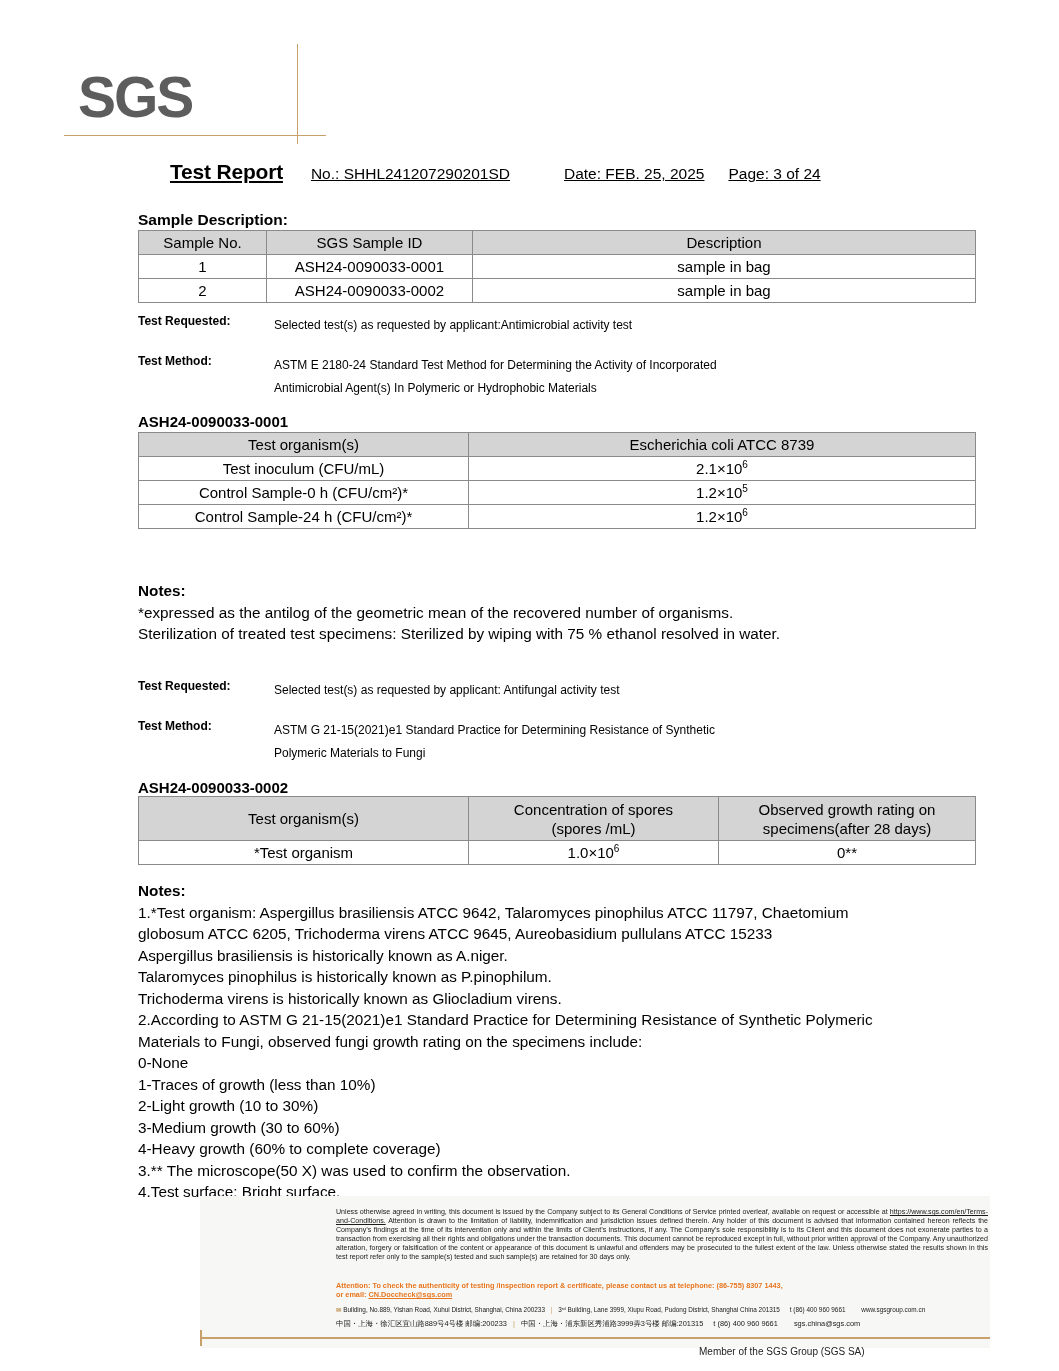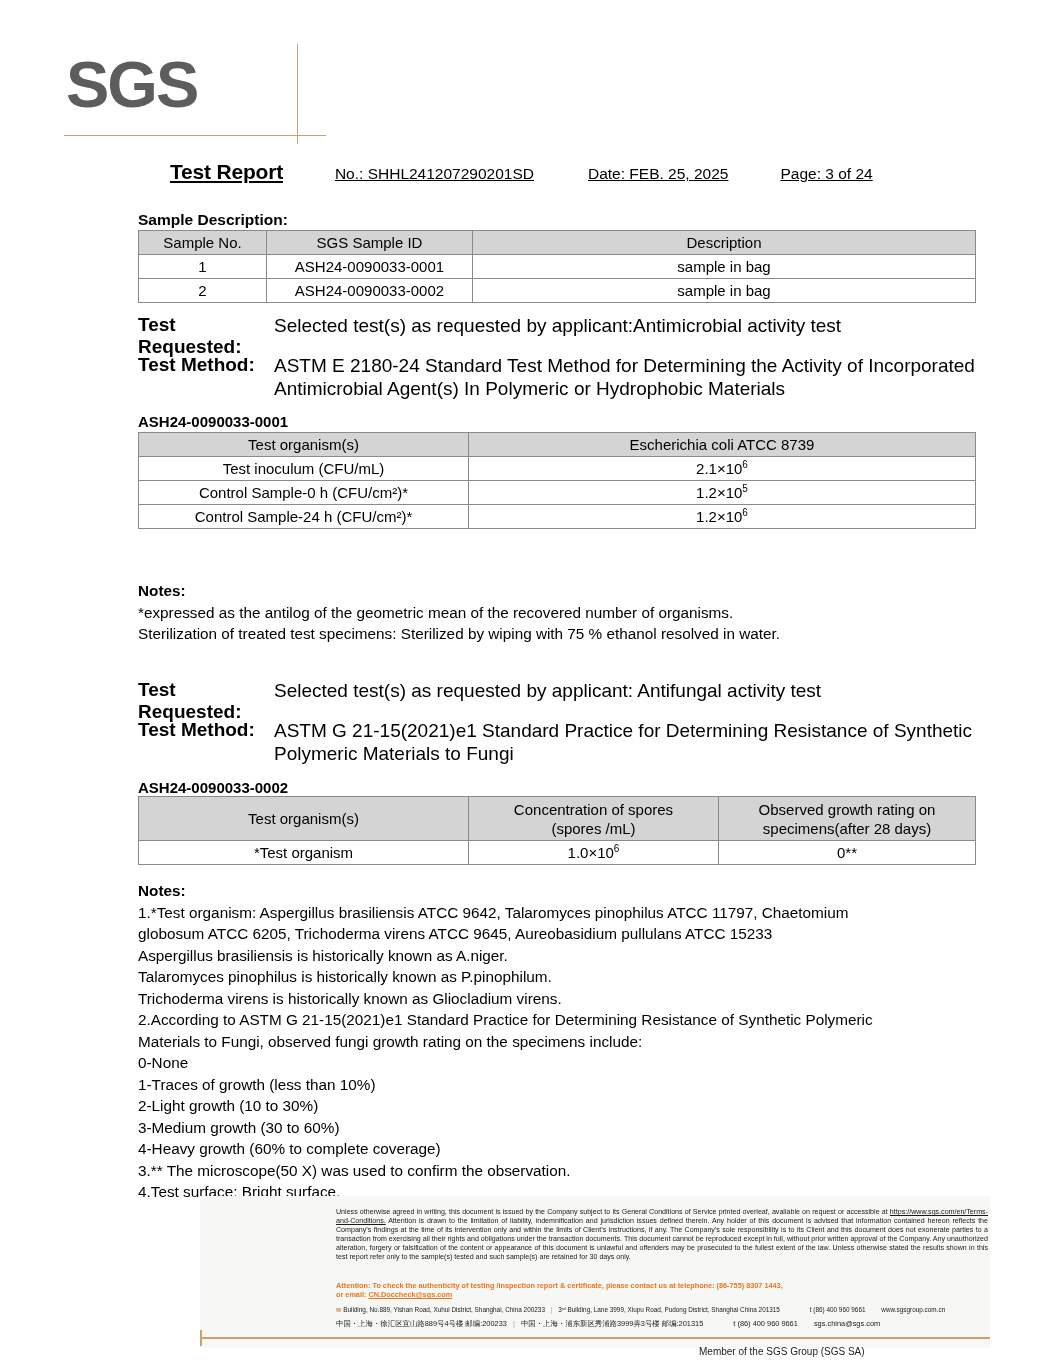--- a/index.html
+++ b/index.html
@@ -20,25 +20,25 @@
   .logo-block {
     position: absolute;
     left: 66px;
     top: 44px;
     width: 240px;
     height: 100px;
   }
   .logo-text {
     font-family: "Liberation Sans", sans-serif;
     font-weight: bold;
-    font-size: 65px;
+    font-size: 57px;
     line-height: 82px;
     letter-spacing: -2px;
     color: #5d5d5d;
-    margin: 0;
+    margin: 12px;
     padding: 0;
   }
   .logo-vline {
     position: absolute;
     left: 231px;
     top: 0px;
     width: 1px;
     height: 100px;
     background: #c8a06a;
   }
@@ -59,23 +59,23 @@
     height: 28px;
     display: flex;
     align-items: baseline;
     text-decoration: underline;
   }
   .report-title {
     font-size: 21px;
     font-weight: bold;
     letter-spacing: -0.2px;
   }
-  .hdr-no { font-size: 15.5px; margin-left: 52px; }
+  .hdr-no { font-size: 15.5px; margin-left: 28px; }
   .hdr-date { font-size: 15.5px; margin-left: 54px; }
-  .hdr-page { font-size: 15.5px; margin-left: 52px; }
+  .hdr-page { font-size: 15.5px; margin-left: 24px; }
   .sample-desc-label { position: absolute; left: 138px; top: 211px; font-size: 15.5px; font-weight: bold; }
 
   
   table.rpt {
     border-collapse: collapse;
     width: 100%;
     font-size: 15px;
   }
   table.rpt td, table.rpt th {
     border: 1px solid #8a8a8a;
@@ -85,21 +85,21 @@
     line-height: 19px;
     background: #ffffff;
   }
   table.rpt thead td, table.rpt thead th { background: #d4d4d4; }
 
   #sample-table-wrap { position: absolute; left: 138px; top: 230px; width: 838px; }
   #sample-table col.c1 { width: 128px; }
   #sample-table col.c2 { width: 206px; }
 
   
-  .tr-block { position: absolute; left: 138px; display: flex; font-size: 19px; }
+  .tr-block { position: absolute; left: 138px; display: flex; font-size: 12px; }
   .tr-key { font-weight: bold; width: 136px; flex: 0 0 136px; }
   .tr-val { flex: 1; line-height: 23px; }
   #tr-1 { top: 314px; width: 840px; }
   #tm-1 { top: 354px; width: 840px; }
   #tr-2 { top: 679px; width: 840px; }
   #tm-2 { top: 719px; width: 840px; }
 
   .sample-id-head { position: absolute; left: 138px; font-size: 15px; font-weight: bold; }
   #sid-1 { top: 413px; }
   #sid-2 { top: 779px; }
@@ -164,21 +164,21 @@
     left: 336px;
     width: 652px;
     font-size: 6.4px;
     line-height: 11px;
     color: #1a1a1a;
     white-space: nowrap;
   }
   #addr-en { top: 108px; }
   #addr-cn { top: 122px; font-size: 7.4px; }
   .addr-sep { color: #c8a06a; margin: 0 4px; }
-  .addr-tel { margin-left: 28px; }
+  .addr-tel { margin-left: 8px; }
   .addr-web { margin-left: 14px; }
   .bldg-ico { color: #c8a06a; font-weight: bold; }
 
   .footer-rule {
     position: absolute;
     left: 200px;
     top: 1337px;
     width: 790px;
     height: 1.5px;
     background: #c8a06a;

